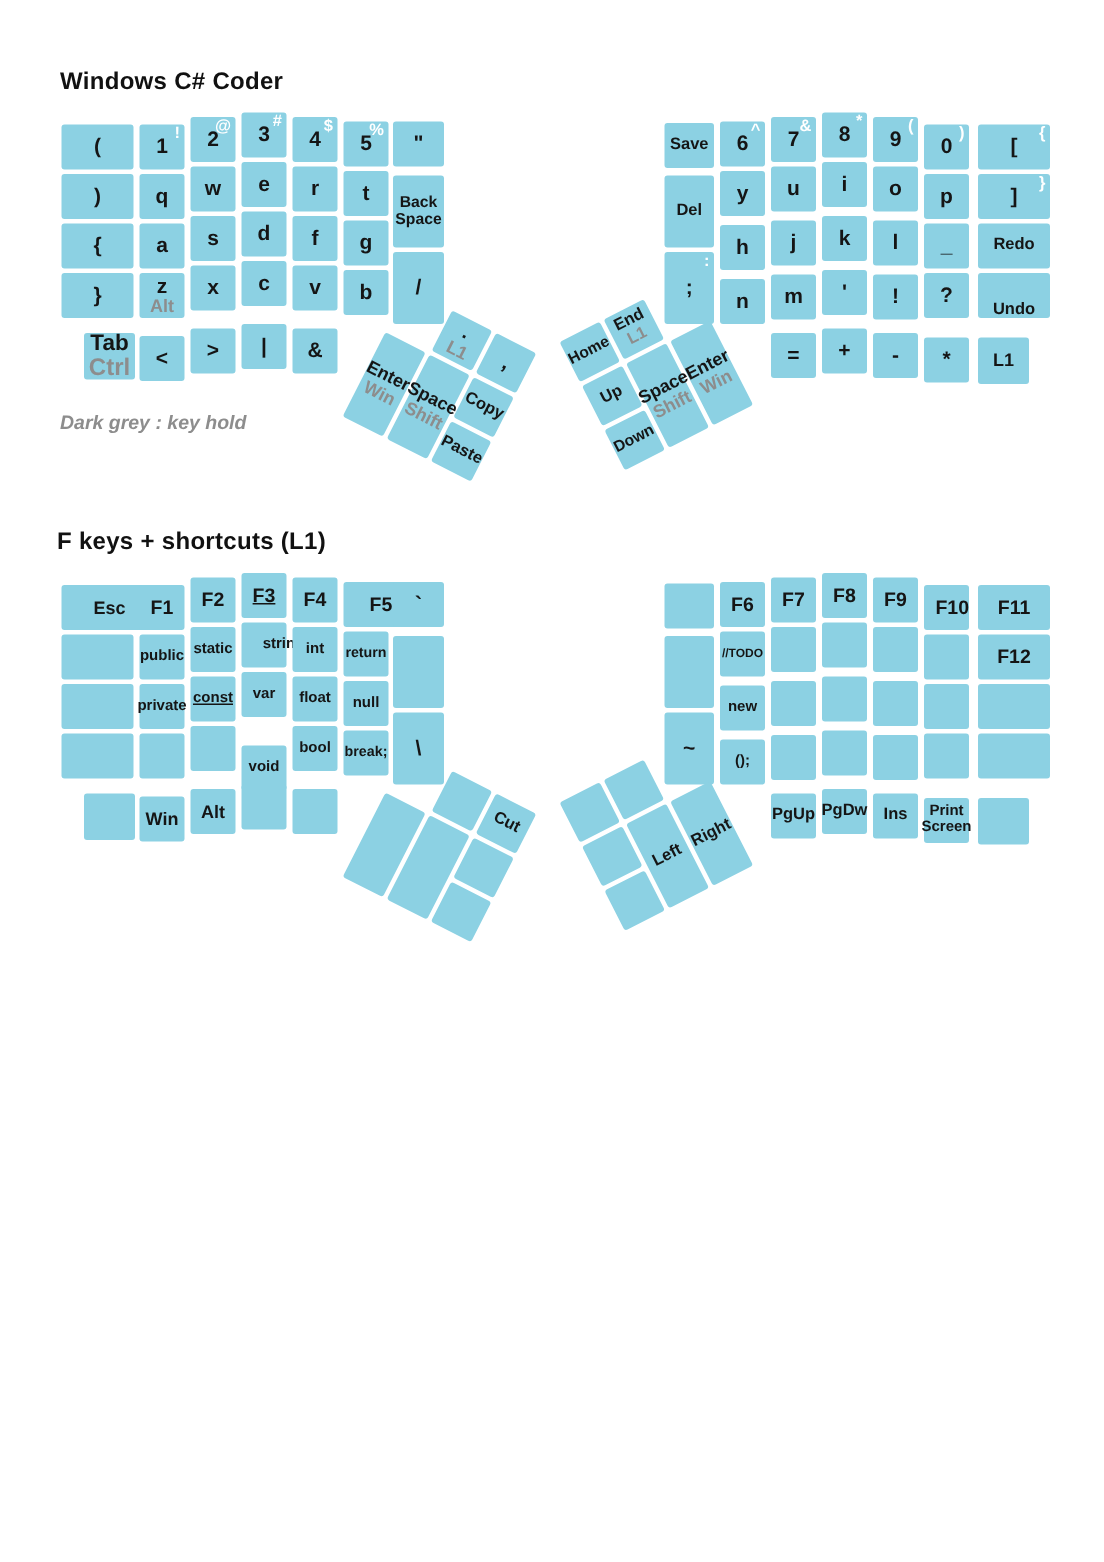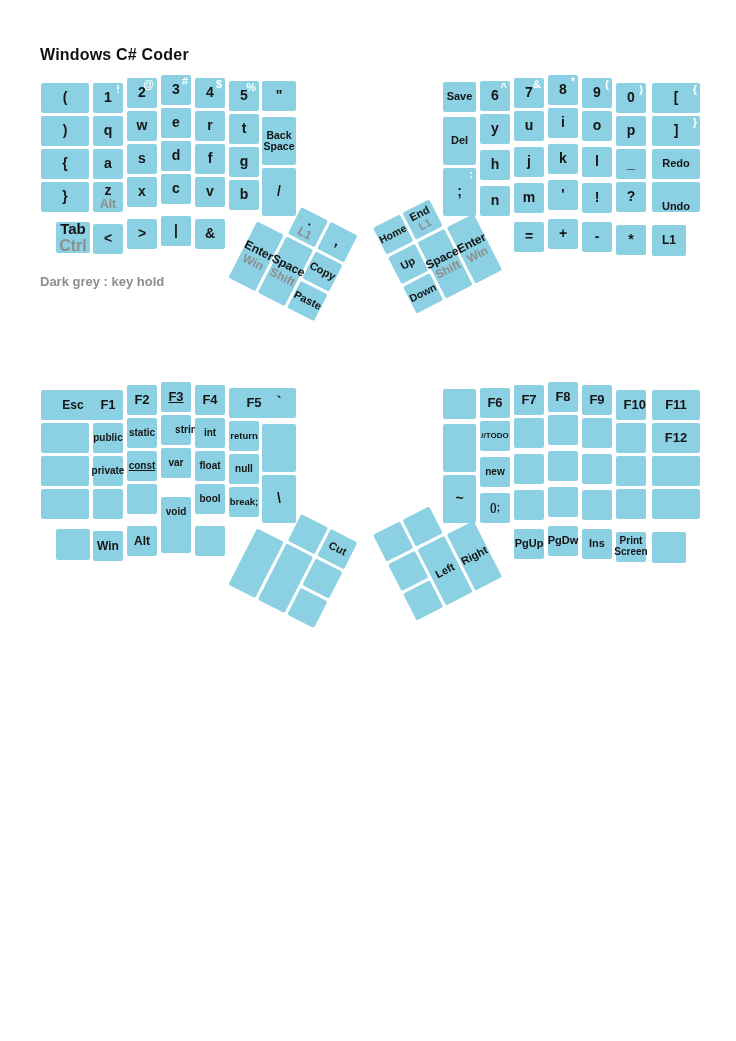--- a/index.html
+++ b/index.html
@@ -13,21 +13,21 @@
   .layer{position:absolute;left:0;top:0;width:736px;height:1041px;}
   .title{
     position:absolute;
     font-size:16px;font-weight:700;color:#111;
     white-space:nowrap;letter-spacing:0.2px;
   }
   .title-0{left:40px;top:46px;}
   .title-1{left:38px;top:353px;}
   .legend{
     position:absolute;left:40px;top:274px;
-    font-size:13px;font-weight:700;color:#8d8d8d;white-space:nowrap;
+    font-size:13px;font-weight:700;color:#8d8d8d;white-space:nowrap;font-style:italic;
   }
   .key{
     position:absolute;
     background:var(--key,#8CD1E3);
     border-radius:2px;
     display:flex;flex-direction:column;align-items:center;justify-content:center;
     font-weight:700;color:#151515;
     line-height:1.08;text-align:center;
     box-sizing:border-box;
   }
@@ -38,20 +38,21 @@
     color:#fff;font-size:11px;font-weight:700;line-height:1.2;
   }
   .cluster{position:absolute;width:96px;height:96px;transform-origin:0 0;}
 </style>
 </head>
 <body>
 
 <div class="canvas">
   <div class="title title-0">Windows C# Coder</div>
   <div class="legend">Dark grey : key hold</div>
+  <div class="title title-1">F keys + shortcuts (L1)</div>
   <div class="layer" id="layer-0">
       <div class="key" style="left: 41px; top: 83px; width: 48px; height: 30px;">
         <span class="main" style="font-size: 14px;">(</span>
       </div>
       <div class="key" style="left: 41px; top: 116px; width: 48px; height: 30px;">
         <span class="main" style="font-size: 14px;">)</span>
       </div>
       <div class="key" style="left: 41px; top: 149px; width: 48px; height: 30px;">
         <span class="main" style="font-size: 14px;">{</span>
       </div>

